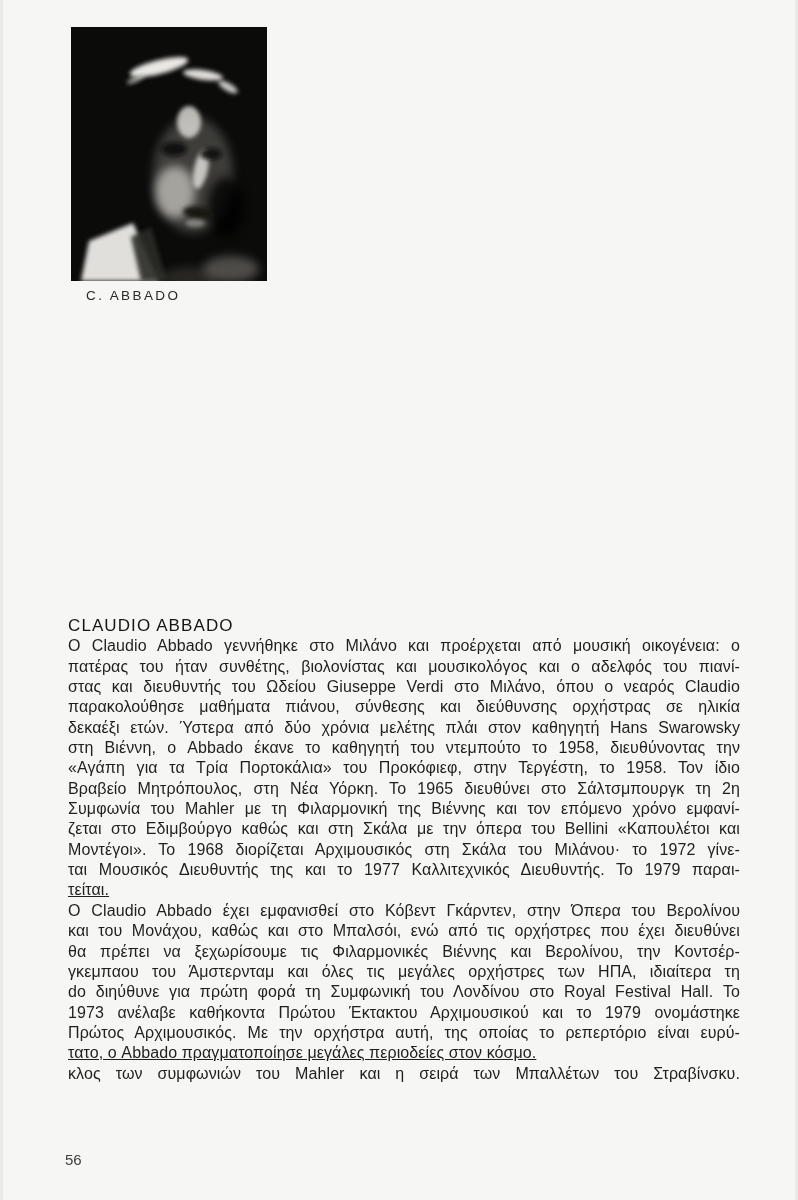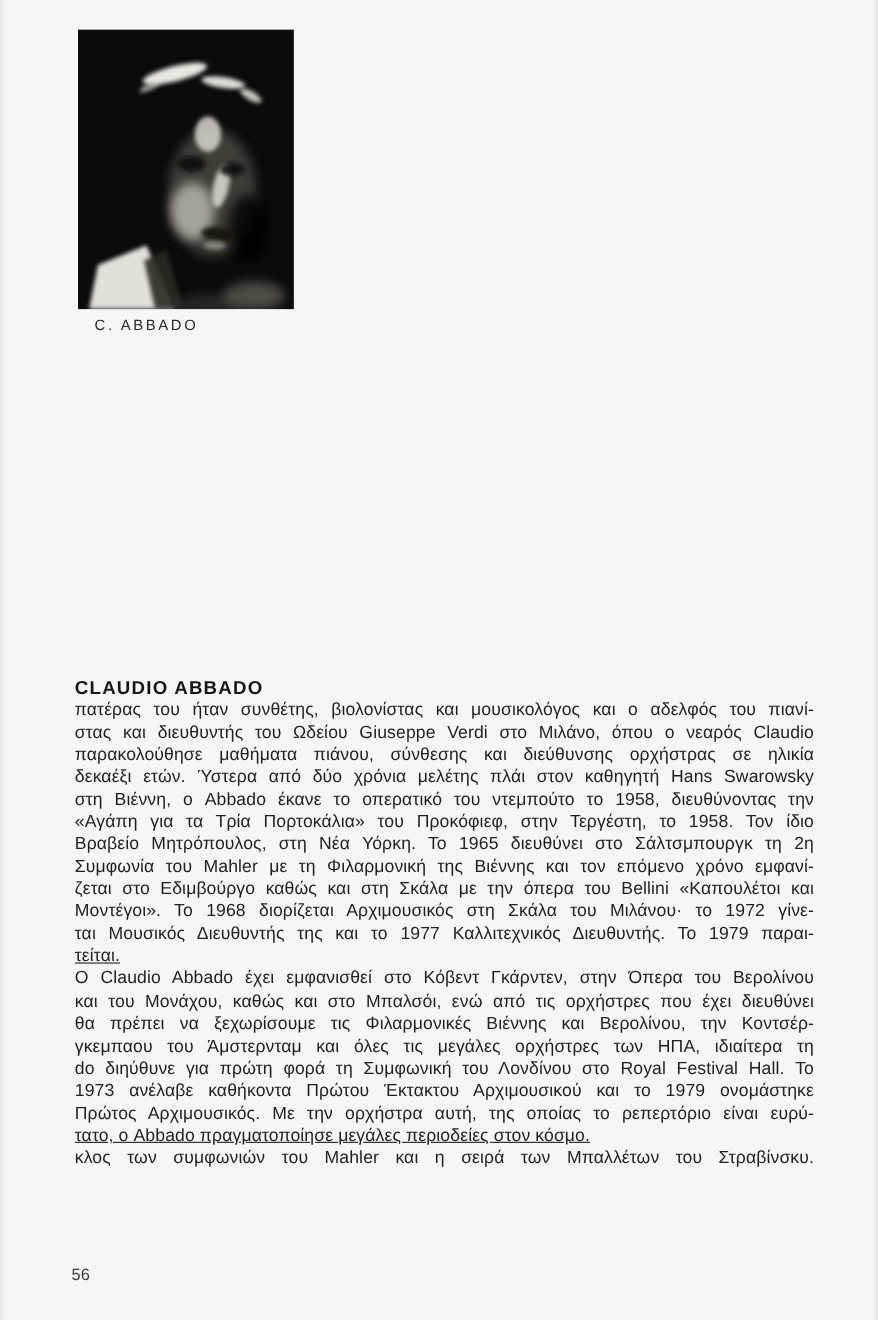--- a/index.html
+++ b/index.html
@@ -38,21 +38,21 @@
     left: 65px;
     top: 616px;
     width: 672px;
     font-size: 16px;
     line-height: 20.35px;
     letter-spacing: 0.1px;
   }
   .heading {
     margin: 0;
     font-size: 17px;
-    font-weight: 700;
+    font-weight: 400;
     letter-spacing: 1.1px;
     line-height: 20.35px;
     color: #161614;
   }
   .line {
     height: 20.35px;
     overflow: hidden;
     text-align: justify;
     text-align-last: justify;
   }
@@ -110,25 +110,26 @@
       <path d="M60,210 L80,200 L96,254 L70,254 Z" fill="#2a2a28" opacity="0.9" filter="url(#soft2)"></path>
       <ellipse cx="160" cy="242" rx="28" ry="13" fill="#8f8d87" opacity="0.5" filter="url(#soft)"></ellipse>
       <ellipse cx="120" cy="250" rx="30" ry="10" fill="#55534e" opacity="0.4" filter="url(#soft)"></ellipse>
     </svg>
   </figure>
 
   <div class="caption">C. ABBADO</div>
 
   <div class="article">
     <h2 class="heading">CLAUDIO ABBADO</h2>
+    <div class="line">Ο Claudio Abbado γεννήθηκε στο Μιλάνο και προέρχεται από μουσική οικογένεια: ο</div>
     <div class="line">πατέρας του ήταν συνθέτης, βιολονίστας και μουσικολόγος και ο αδελφός του πιανί-</div>
     <div class="line">στας και διευθυντής του Ωδείου Giuseppe Verdi στο Μιλάνο, όπου ο νεαρός Claudio</div>
     <div class="line">παρακολούθησε μαθήματα πιάνου, σύνθεσης και διεύθυνσης ορχήστρας σε ηλικία</div>
     <div class="line">δεκαέξι ετών. Ύστερα από δύο χρόνια μελέτης πλάι στον καθηγητή Hans Swarowsky</div>
-    <div class="line">στη Βιέννη, ο Abbado έκανε το οπερατικό του ντεμπούτο το 1958, διευθύνοντας την</div>
+    <div class="line">στη Βιέννη, ο Abbado έκανε το καθηγητή του ντεμπούτο το 1958, διευθύνοντας την</div>
     <div class="line">«Αγάπη για τα Τρία Πορτοκάλια» του Προκόφιεφ, στην Τεργέστη, το 1958. Τον ίδιο</div>
     <div class="line">Βραβείο Μητρόπουλος, στη Νέα Υόρκη. Το 1965 διευθύνει στο Σάλτσμπουργκ τη 2η</div>
     <div class="line">Συμφωνία του Mahler με τη Φιλαρμονική της Βιέννης και τον επόμενο χρόνο εμφανί-</div>
     <div class="line">ζεται στο Εδιμβούργο καθώς και στη Σκάλα με την όπερα του Bellini «Καπουλέτοι και</div>
     <div class="line">Μοντέγοι». Το 1968 διορίζεται Αρχιμουσικός στη Σκάλα του Μιλάνου· το 1972 γίνε-</div>
     <div class="line">ται Μουσικός Διευθυντής της και το 1977 Καλλιτεχνικός Διευθυντής. Το 1979 παραι-</div>
     <div class="line end">τείται.</div>
     <div class="line">Ο Claudio Abbado έχει εμφανισθεί στο Κόβεντ Γκάρντεν, στην Όπερα του Βερολίνου</div>
     <div class="line">και του Μονάχου, καθώς και στο Μπαλσόι, ενώ από τις ορχήστρες που έχει διευθύνει</div>
     <div class="line">θα πρέπει να ξεχωρίσουμε τις Φιλαρμονικές Βιέννης και Βερολίνου, την Κοντσέρ-</div>

